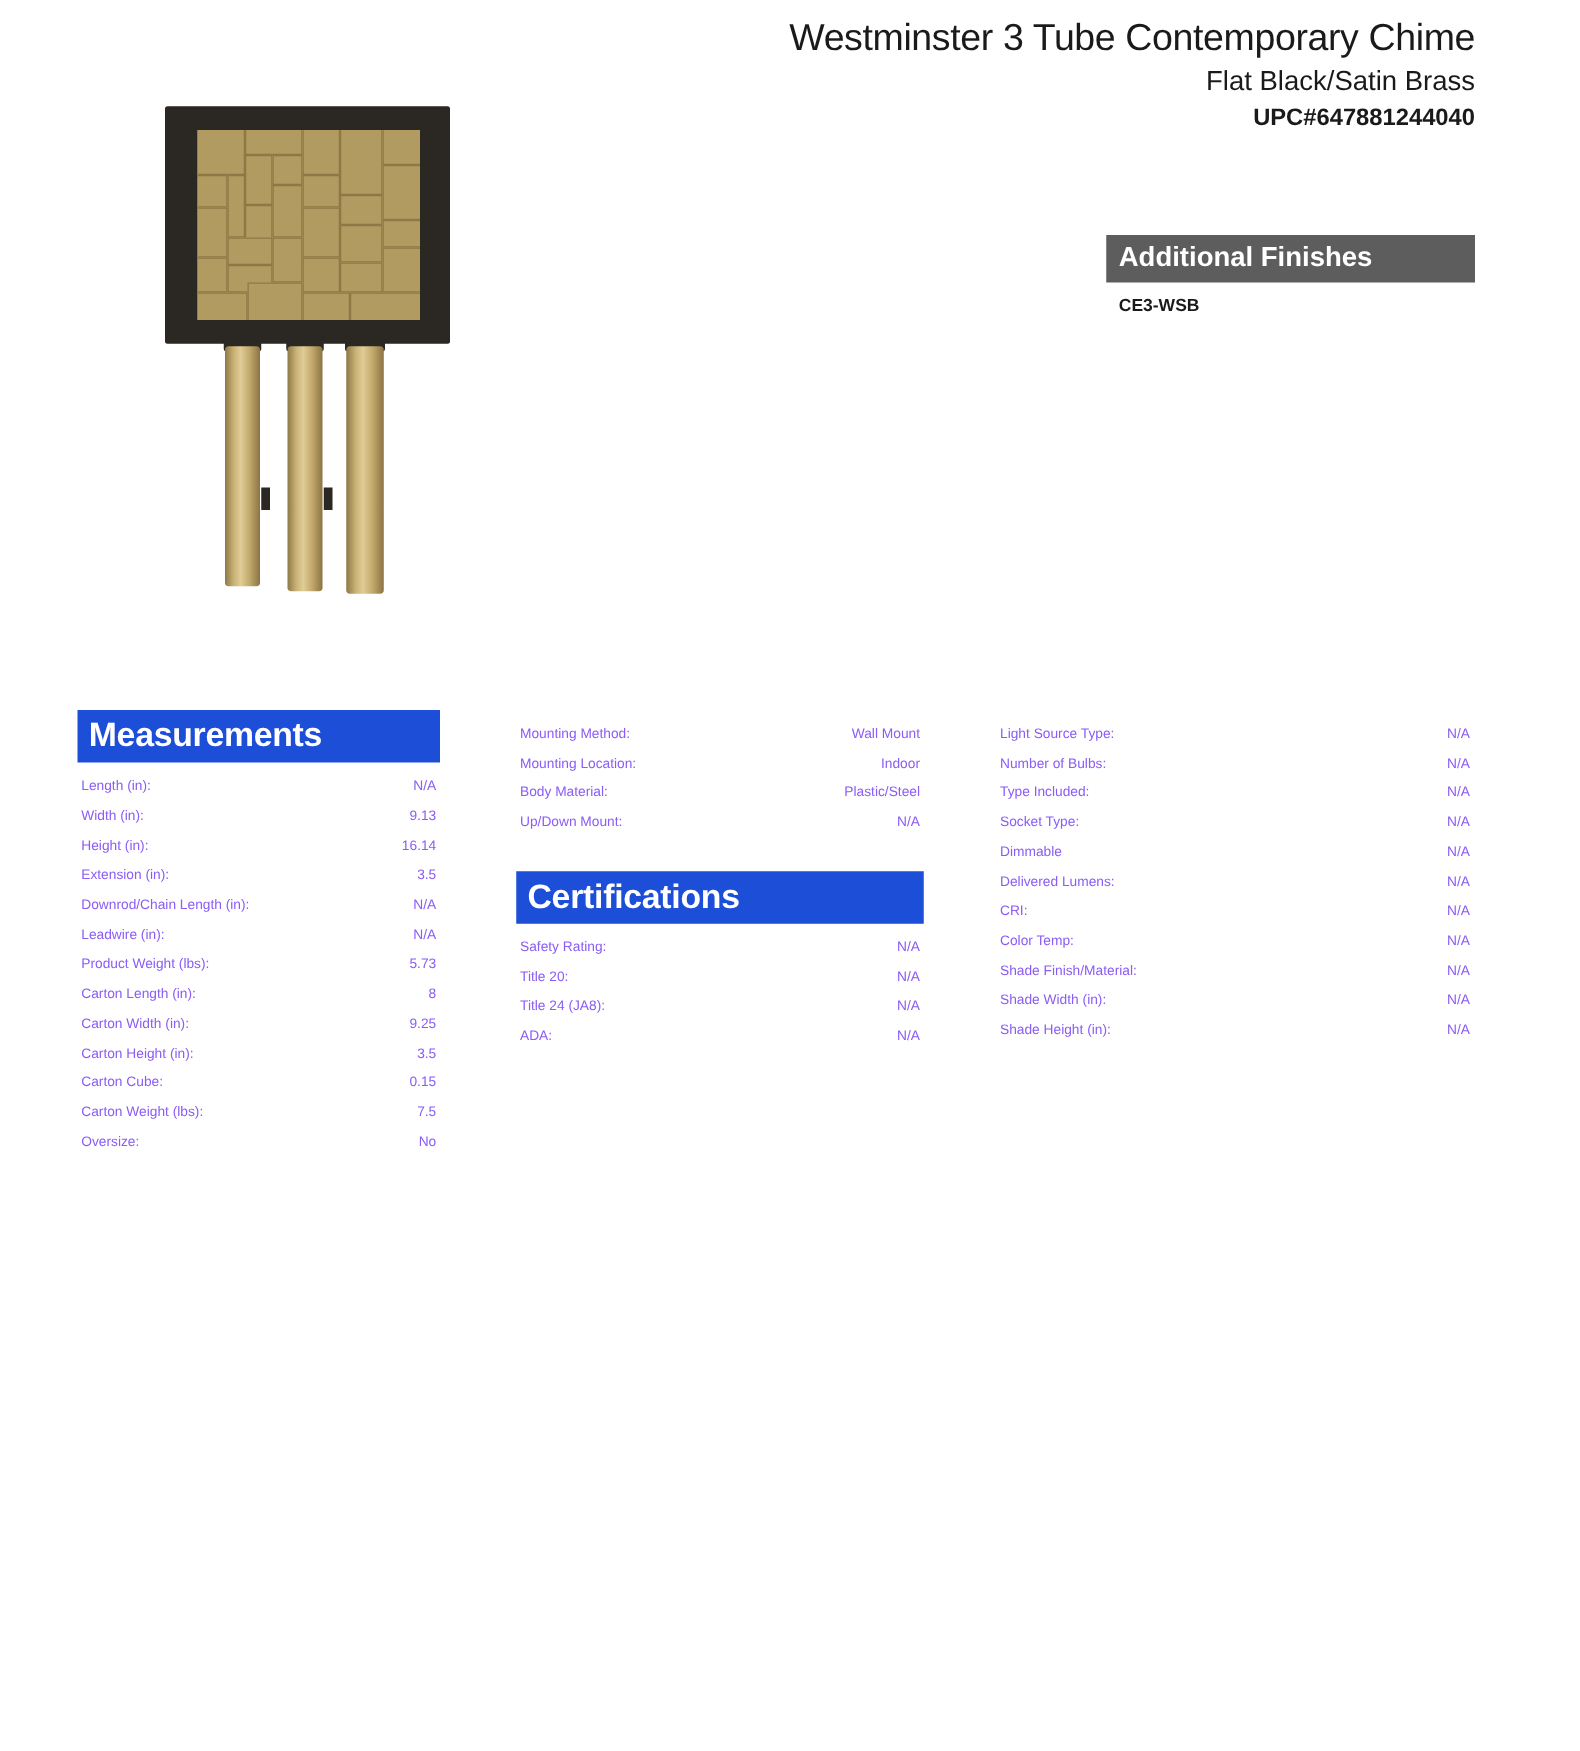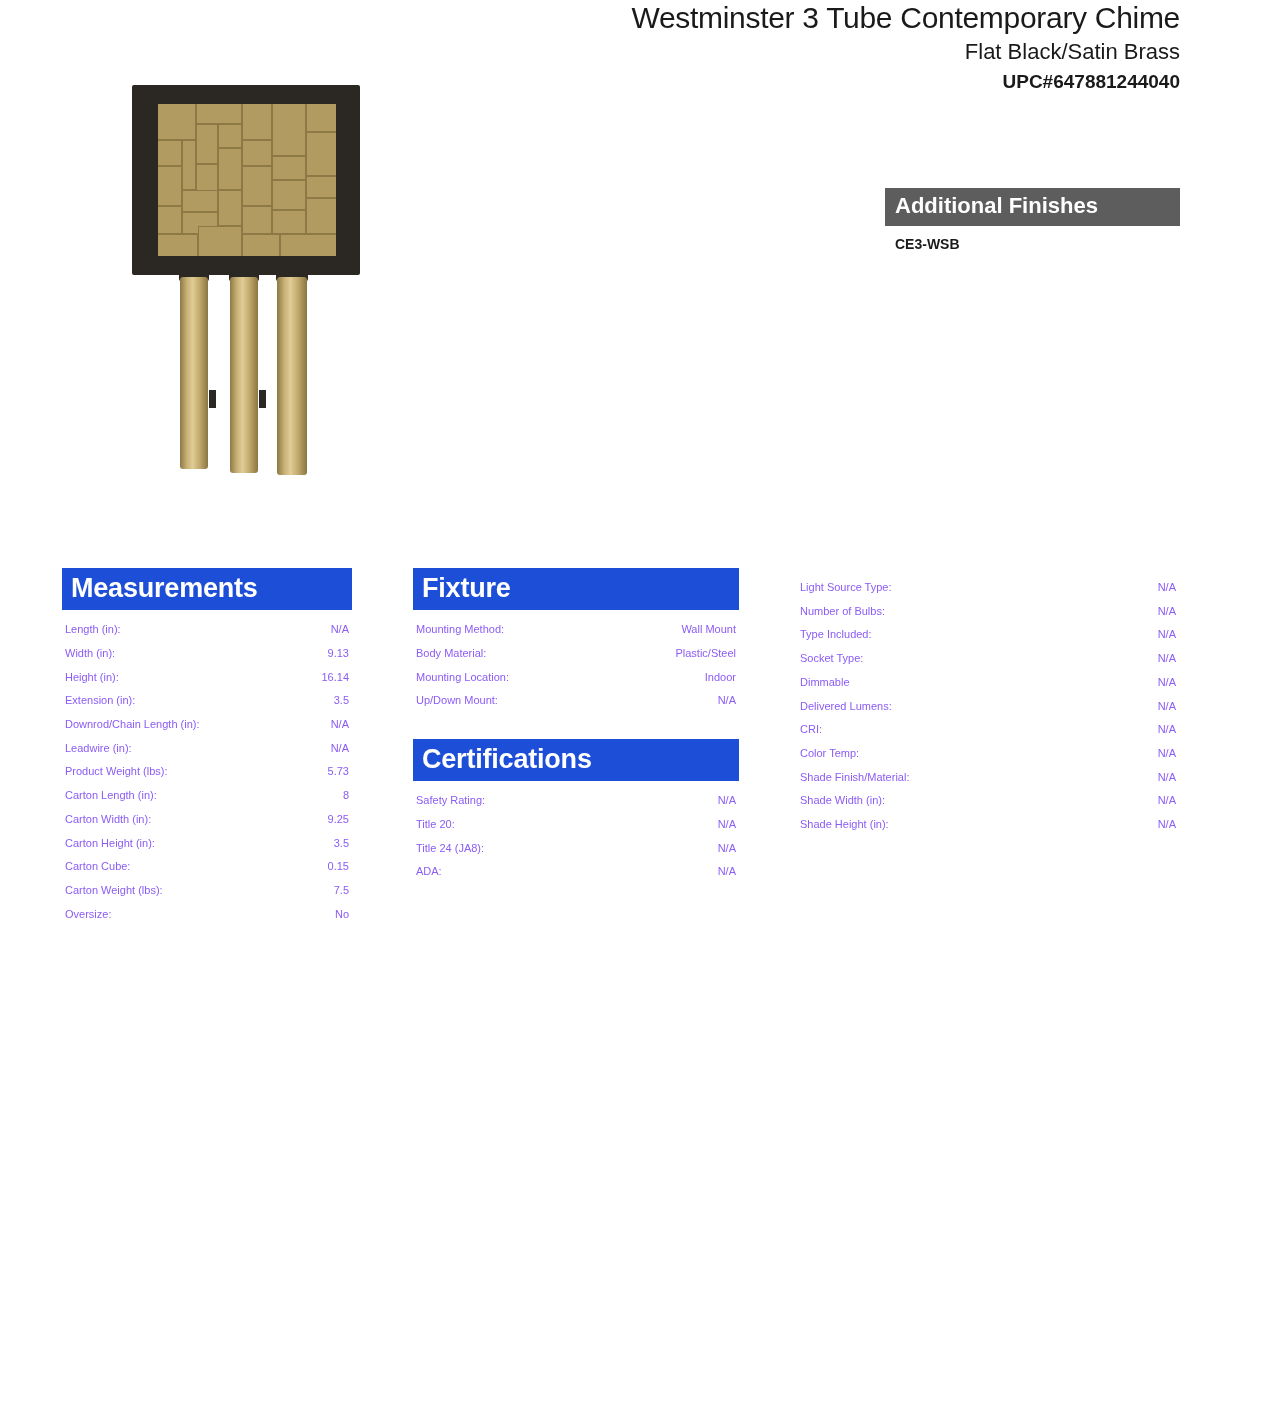--- a/index.html
+++ b/index.html
@@ -13,21 +13,21 @@
     height: 1401px;
     position: relative;
     font-family: "Liberation Sans", sans-serif;
     color: #1a1a1a;
     overflow: hidden;
   }
 
   
   .header {
     position: absolute;
-    top: 0;
+    top: 13px;
     left: 0;
     width: 1180px;
     text-align: right;
   }
   .title {
     font-size: 30px;
     font-weight: 400;
     letter-spacing: -0.3px;
     color: #1a1a1a;
     line-height: 1.18;
@@ -272,33 +272,32 @@
       <div class="spec-row">
         <span class="spec-label">Oversize:</span>
         <span class="spec-value">No</span>
       </div>
     </div>
   </div>
 </div>
 
 <div class="col col-2">
   <div class="panel">
-    <div class="panel-header">Fixture</div>
     <div class="panel-body">
       <div class="spec-row">
         <span class="spec-label">Mounting Method:</span>
         <span class="spec-value">Wall Mount</span>
       </div>
       <div class="spec-row">
+        <span class="spec-label">Mounting Location:</span>
+        <span class="spec-value">Indoor</span>
+      </div>
+      <div class="spec-row">
         <span class="spec-label">Body Material:</span>
         <span class="spec-value">Plastic/Steel</span>
-      </div>
-      <div class="spec-row">
-        <span class="spec-label">Mounting Location:</span>
-        <span class="spec-value">Indoor</span>
       </div>
       <div class="spec-row">
         <span class="spec-label">Up/Down Mount:</span>
         <span class="spec-value">N/A</span>
       </div>
     </div>
   </div>
 
   <div class="panel">
     <div class="panel-header">Certifications</div>

